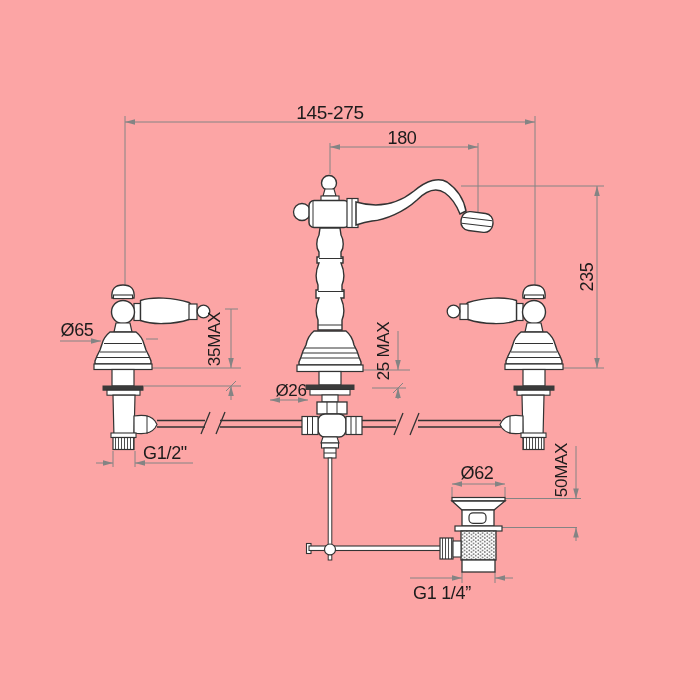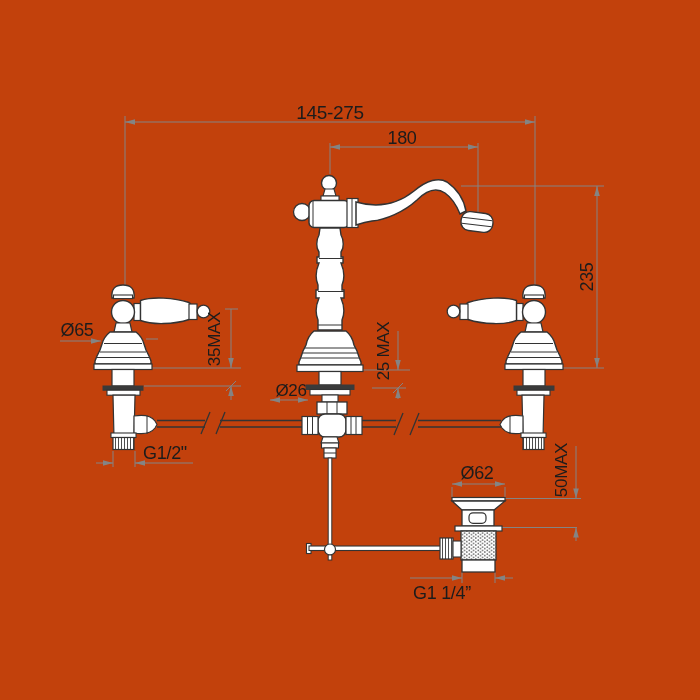--- a/index.html
+++ b/index.html
@@ -1,16 +1,16 @@
 <!DOCTYPE html>
 <html><head>
 <meta charset="utf-8">
 <style>
   html,body{margin:0;padding:0;background:#ffffff;}
-  .canvas{position:relative;width:700px;height:700px;background:#c2410c;overflow:hidden;}
+  .canvas{position:relative;width:700px;height:700px;background:#fca5a5;overflow:hidden;}
   svg{display:block;}
   .dimtxt{font-family:"Liberation Sans",sans-serif;fill:#1c1c1c;letter-spacing:-0.3px;}
   .big{font-size:19px;}
   .med{font-size:18px;}
   .rot{font-size:17px;}
 </style>
 </head>
 <body>
 
 <div class="canvas">

